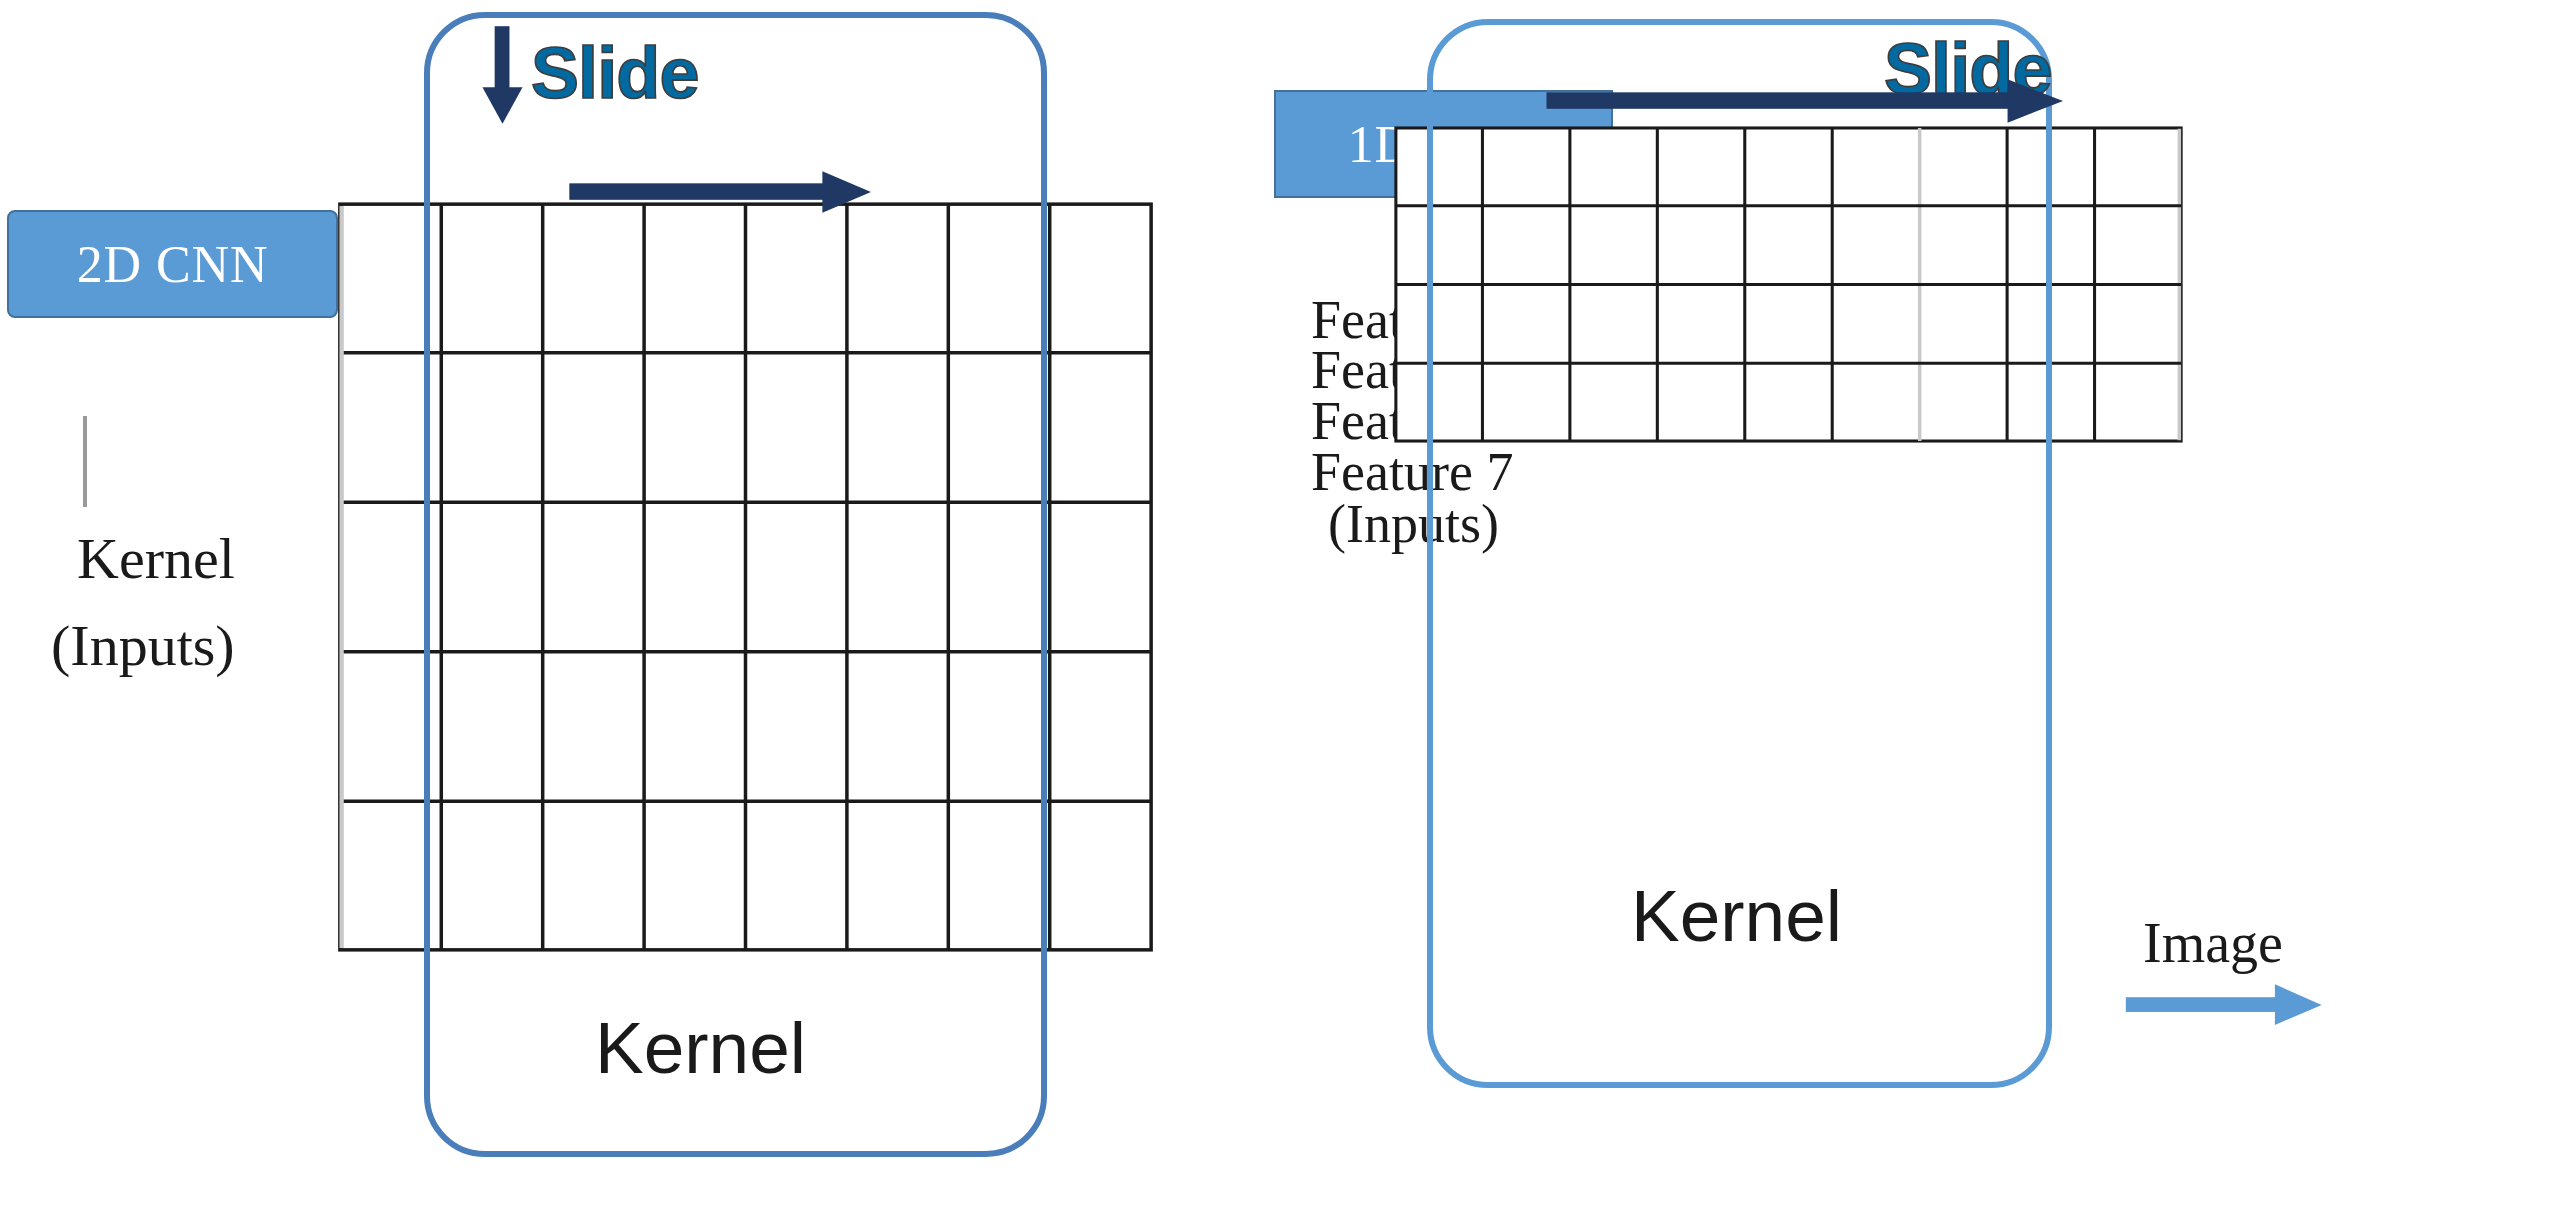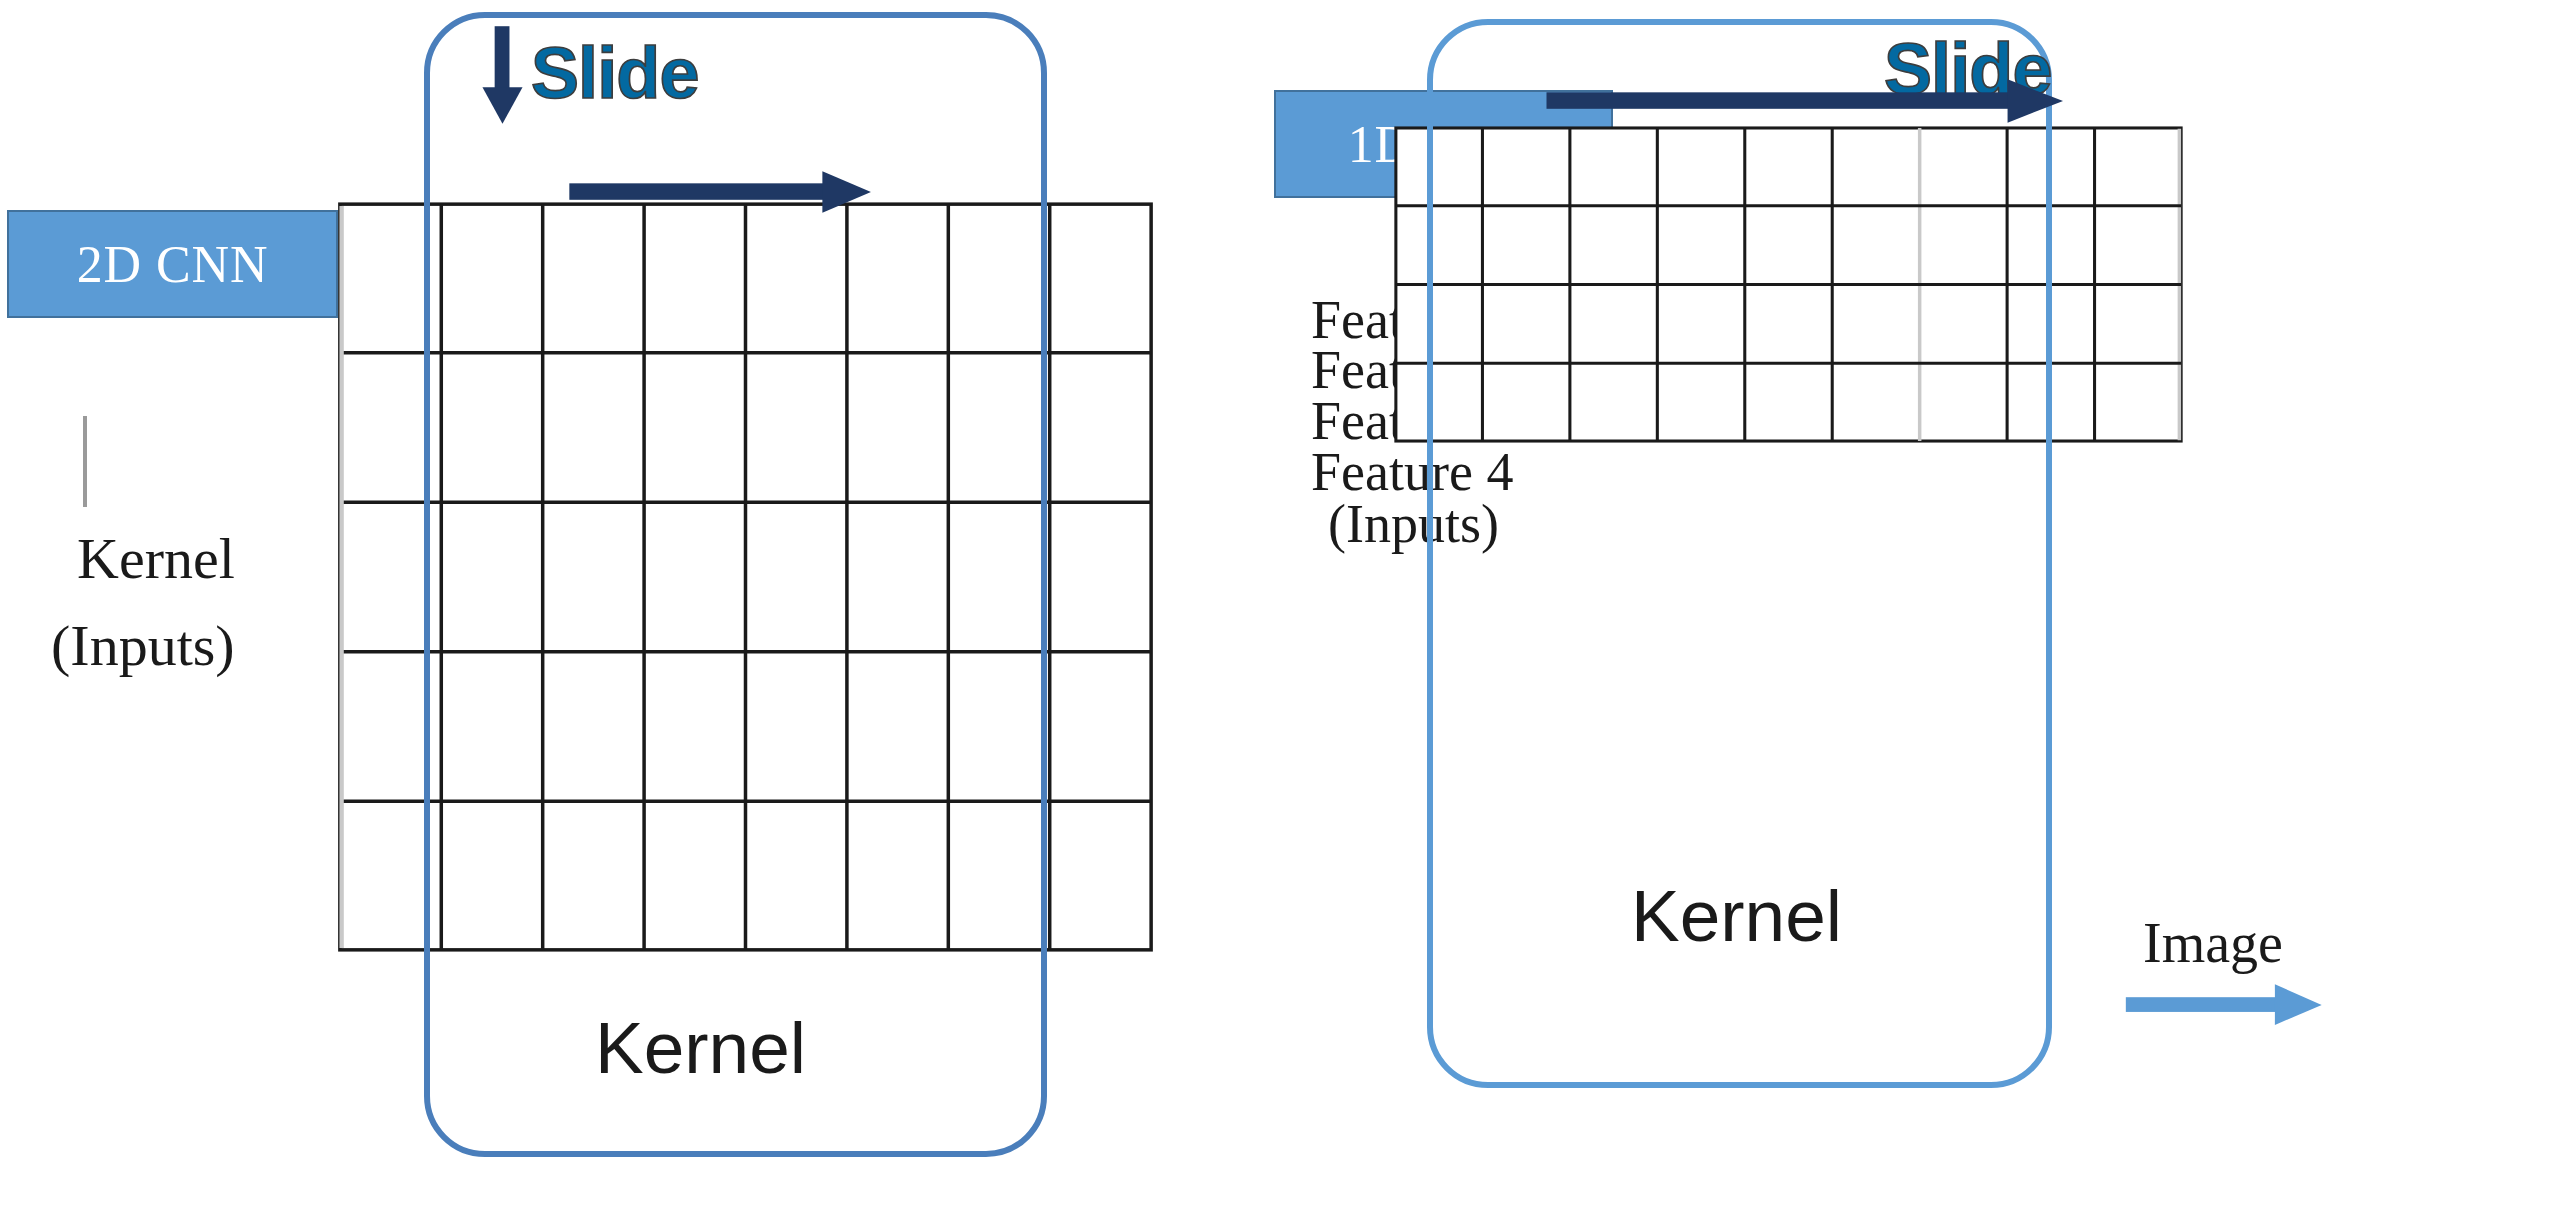--- a/index.html
+++ b/index.html
@@ -70,21 +70,21 @@
   
   svg.arrow{position:absolute;overflow:visible;}
 </style>
 </head>
 <body>
 
 <div id="stage">
 
   <div class="panel" style="left:0;top:0;width:1224px;height:1218px;">
 
-    <div class="cnn-badge" style="left:7px;top:210px;width:331px;height:108px;font-size:52px;">
+    <div class="cnn-badge" style="left:7px;top:210px;width:331px;height:108px;font-size:52px;border-radius:8px;">
       <span>2D CNN</span>
     </div>
 
     <div class="tick-line" style="left:83px;top:416px;width:4.4px;height:91px;"></div>
 
     <div class="serif-label" style="left:77px;top:525px;font-size:58px;">Kernel</div>
     <div class="serif-label" style="left:51px;top:612px;font-size:58px;">(Inputs)</div>
 
     <svg class="grid" width="813" height="748" viewBox="0 0 930 855" style="left:339px;top:203px;">
 
@@ -135,21 +135,21 @@
 
   <div class="panel" style="left:1224px;top:0;width:1352px;height:1218px;">
 
     <div class="cnn-badge" style="left:50px;top:90px;width:339px;height:108px;font-size:52px;">
       <span>1D CNN</span>
     </div>
 
     <div class="serif-label" style="left:87px;top:289px;font-size:54px;">Feature 1</div>
     <div class="serif-label" style="left:87px;top:339px;font-size:54px;">Feature 2</div>
     <div class="serif-label" style="left:87px;top:390px;font-size:54px;">Feature 3</div>
-    <div class="serif-label" style="left:87px;top:441px;font-size:54px;">Feature 4</div>
+    <div class="serif-label" style="left:87px;top:441px;font-size:54px;">Feature 7</div>
     <div class="serif-label" style="left:104px;top:493px;font-size:54px;">(Inputs)</div>
 
     <svg class="grid" width="787" height="315" viewBox="0 0 900 360" style="left:171px;top:127px;">
       <rect x="1" y="1" width="898" height="358" fill="#ffffff" stroke="#1a1a1a" stroke-width="3.5"></rect>
 
       <g stroke="#1a1a1a" stroke-width="3.5">
         <line x1="100" y1="1" x2="100" y2="359"></line>
         <line x1="200" y1="1" x2="200" y2="359"></line>
         <line x1="300" y1="1" x2="300" y2="359"></line>
         <line x1="400" y1="1" x2="400" y2="359"></line>

